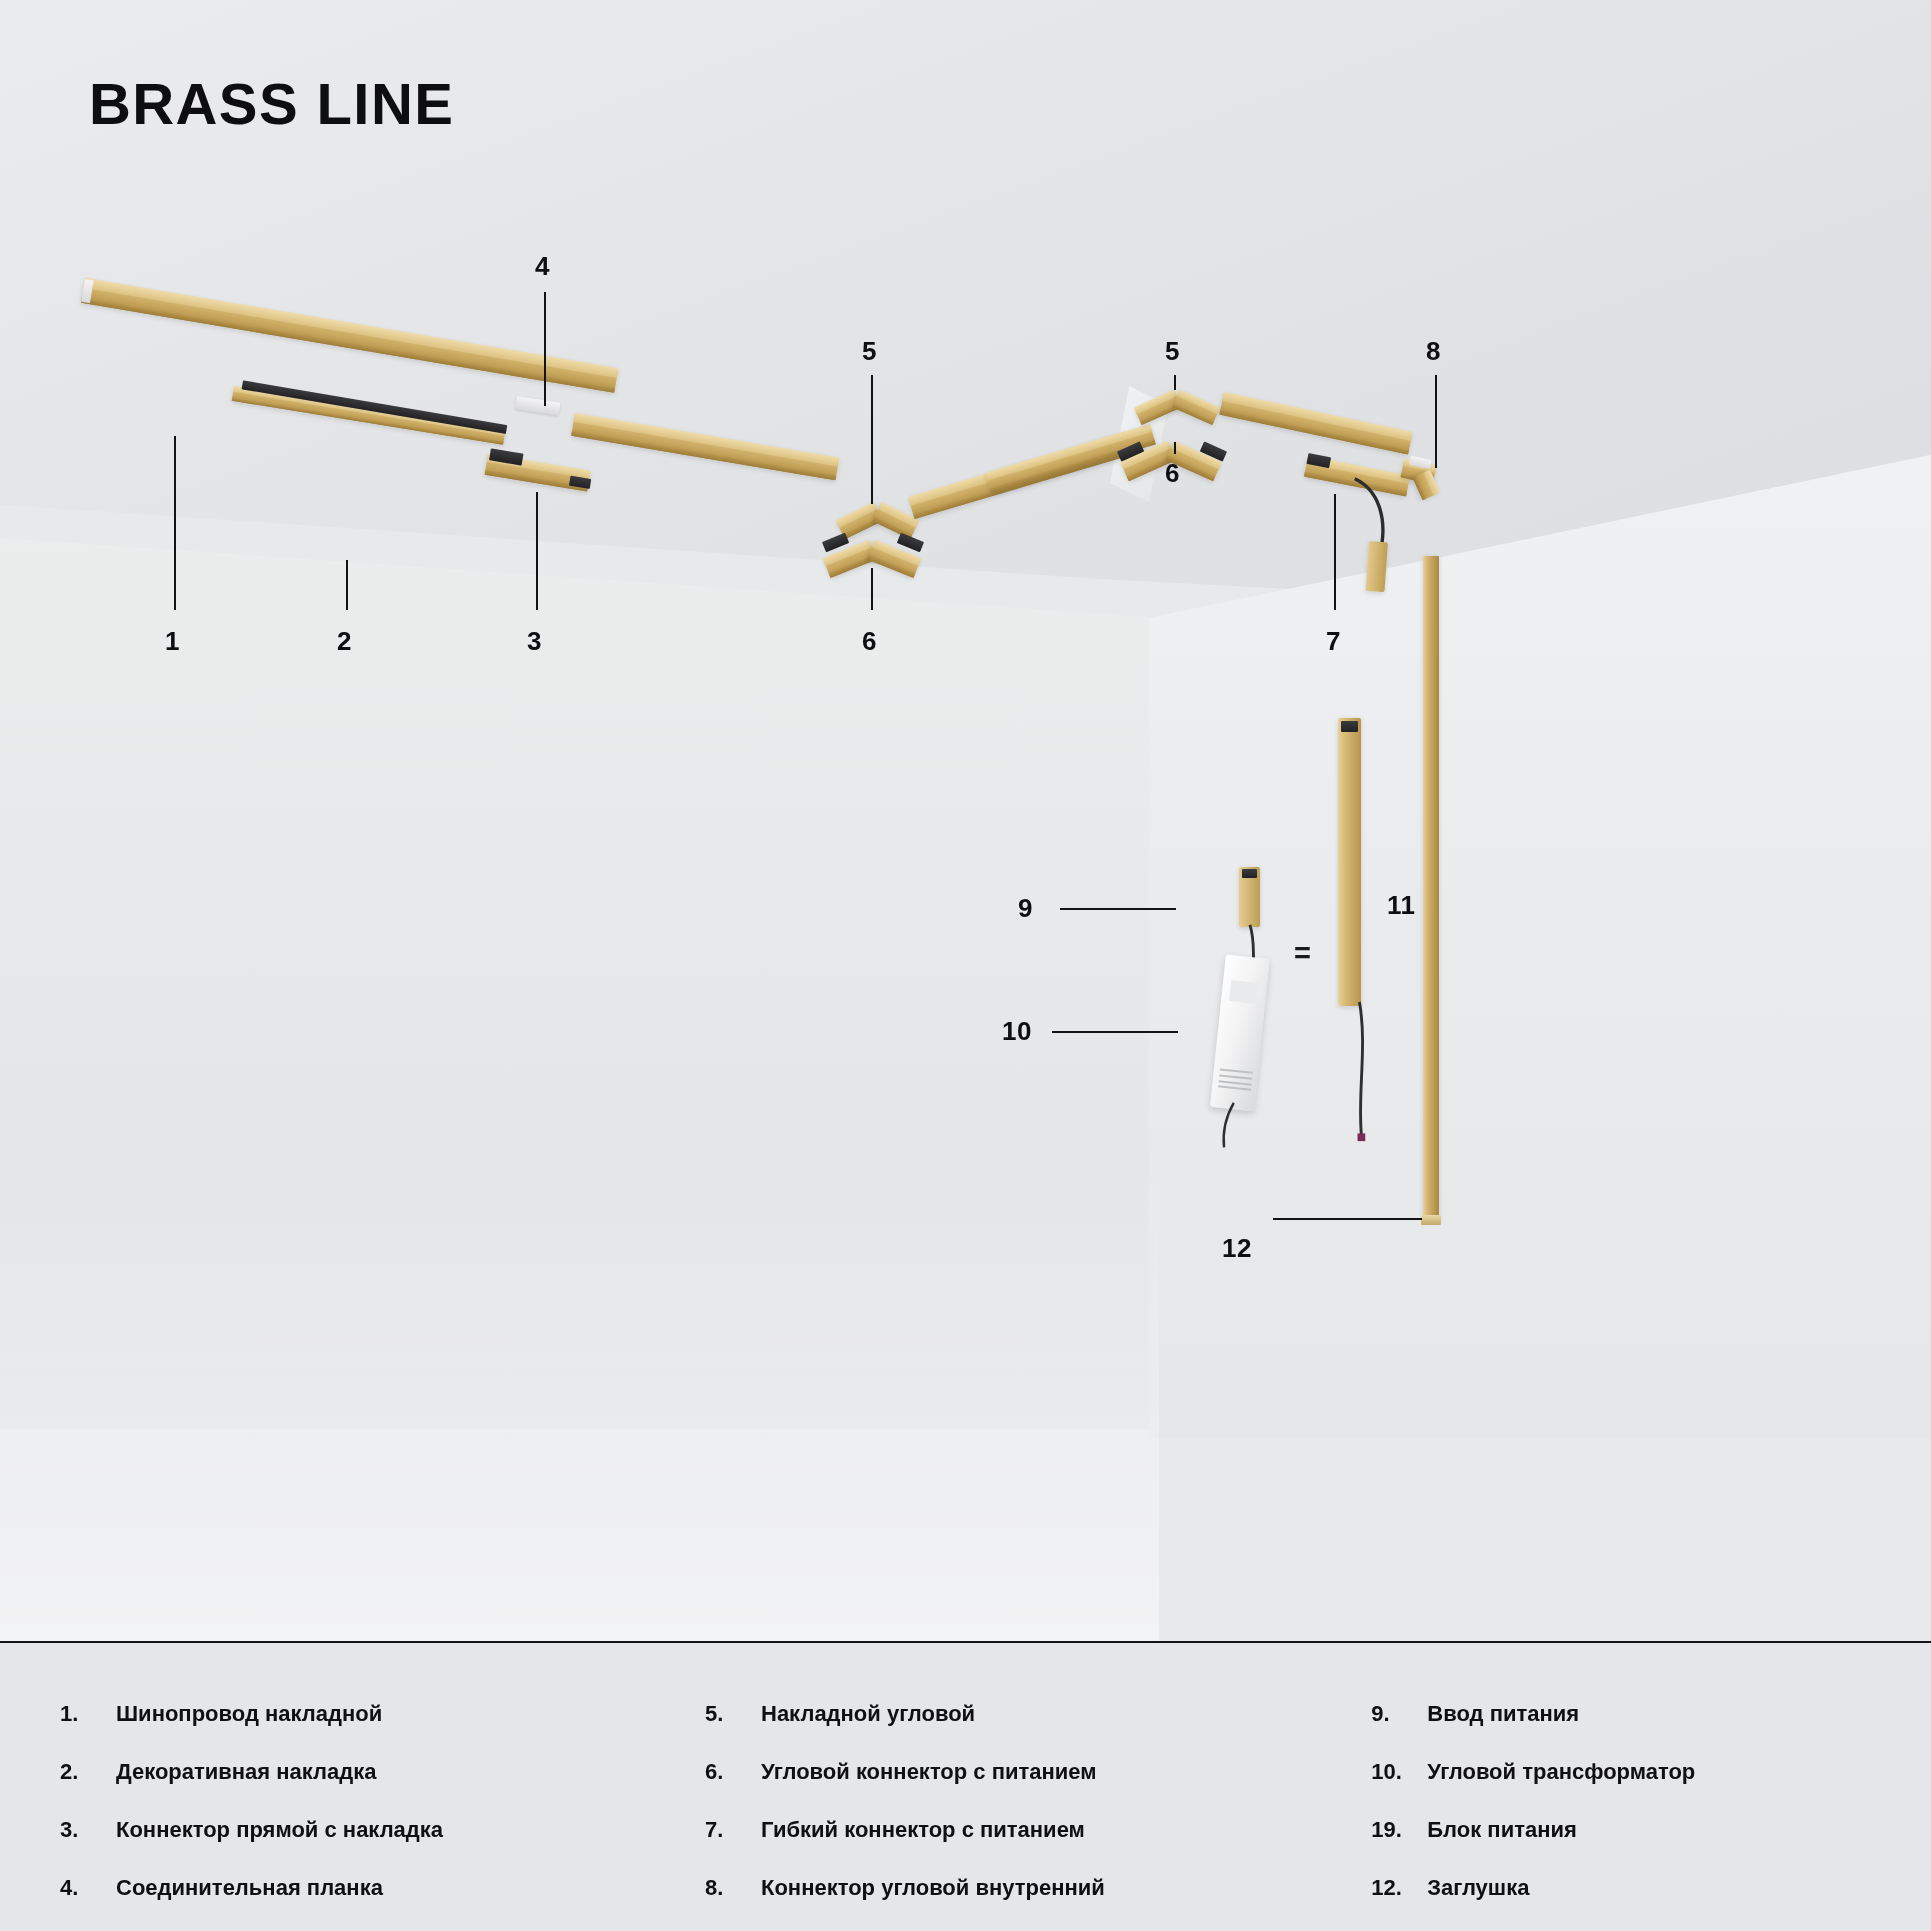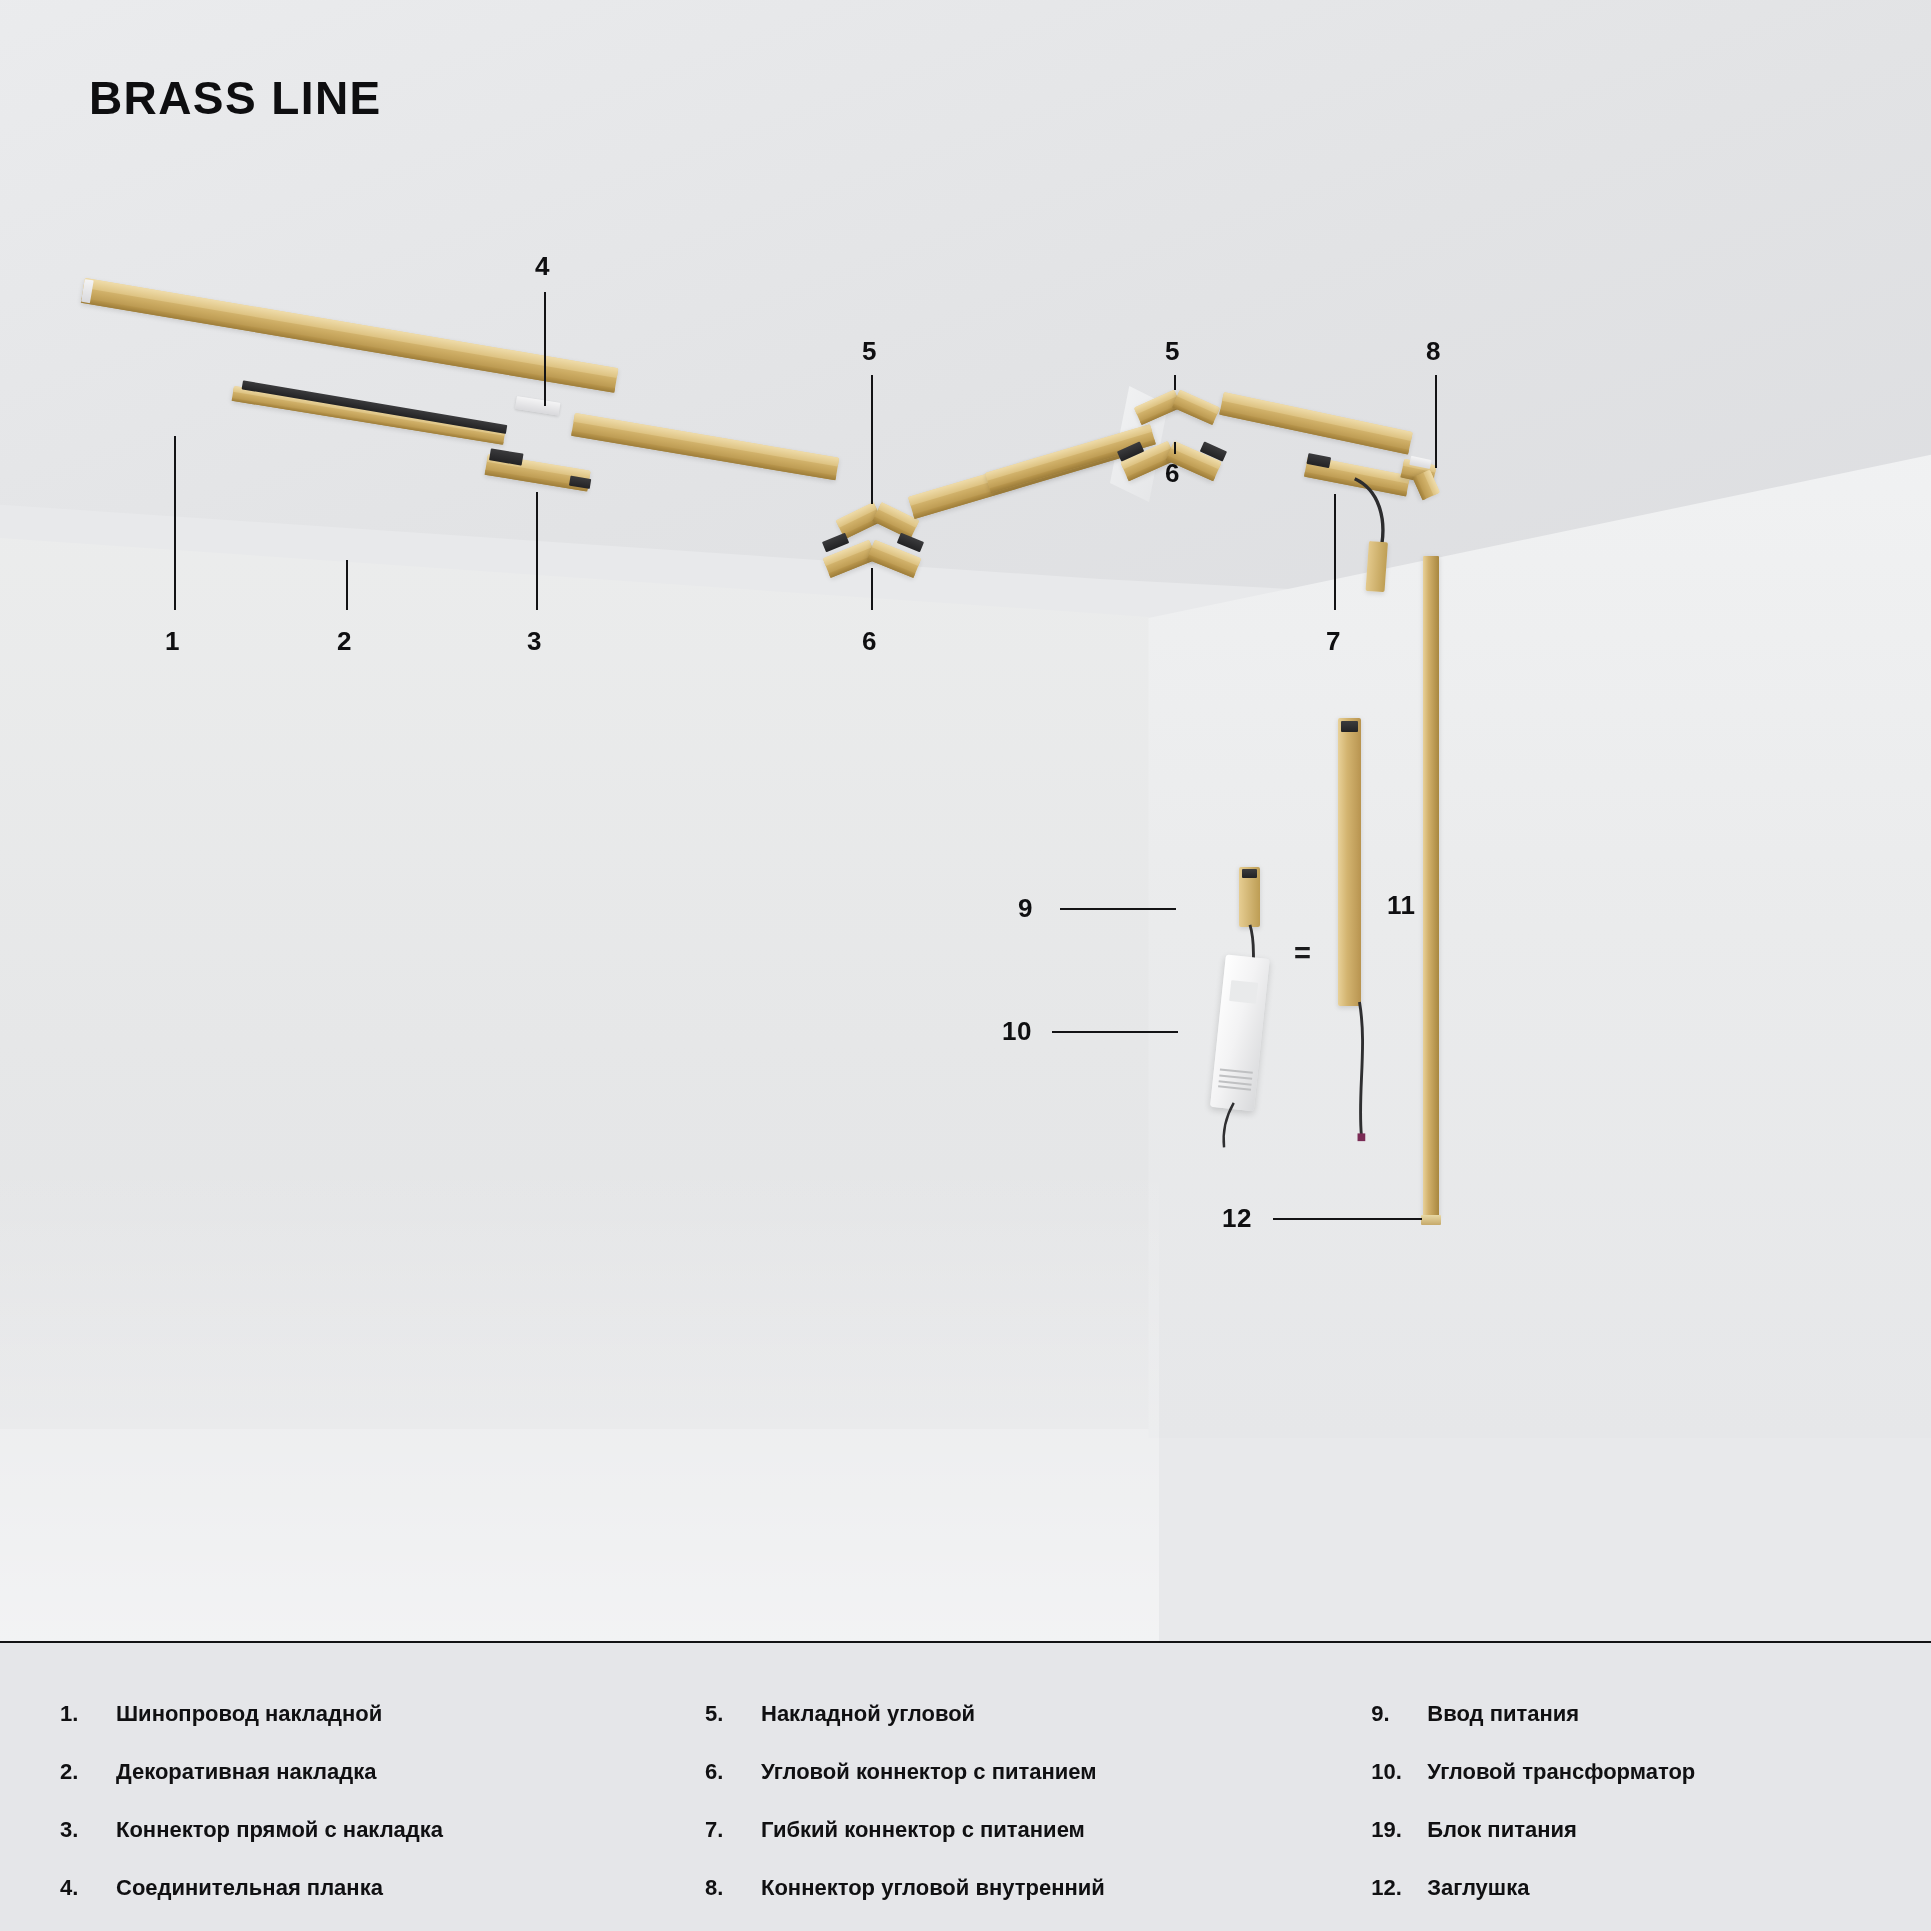--- a/index.html
+++ b/index.html
@@ -85,21 +85,21 @@
   }
   .leader.v { width:2.4px; }
   .leader.h { height:2.4px; }
   .equals {
     position:absolute; font-size:29px; font-weight:600; color:#1a1a1c;
   }
 
   
   #header { position:absolute; left:89px; top:75px; z-index:40; }
   #title {
-    font-size:46px; font-weight:bold; color:#0e0e10;
+    font-size:58px; font-weight:bold; color:#0e0e10;
     letter-spacing:1.4px; line-height:1;
   }
   #subtitle {
     margin-top:20px; font-size:21px; color:#4a4a4e;
     line-height:1.42; font-weight:400;
   }
 
   
   #legend {
     position:absolute; left:0; top:1641px; width:1931px; height:290px;
@@ -331,21 +331,21 @@
 
   <div class="leader h" style="left:1060px; top:908px; width:116px;"></div>
   <div class="callout-num" style="left:1018px; top:895px;">9</div>
 
   <div class="leader h" style="left:1052px; top:1031px; width:126px;"></div>
   <div class="callout-num" style="left:1002px; top:1018px;">10</div>
 
   <div class="callout-num" style="left:1387px; top:892px;">11</div>
 
   <div class="leader h" style="left:1273px; top:1218px; width:149px;"></div>
-  <div class="callout-num" style="left:1222px; top:1205px;text-align:right;">12</div>
+  <div class="callout-num" style="left:1222px; top:1235px;text-align:right;">12</div>
 
   <div class="equals" style="left:1294px; top:937px;">=</div>
 
   <div id="header">
     <div id="title">BRASS LINE</div>
   </div>
 
 </div>
 
 <div id="legend">

